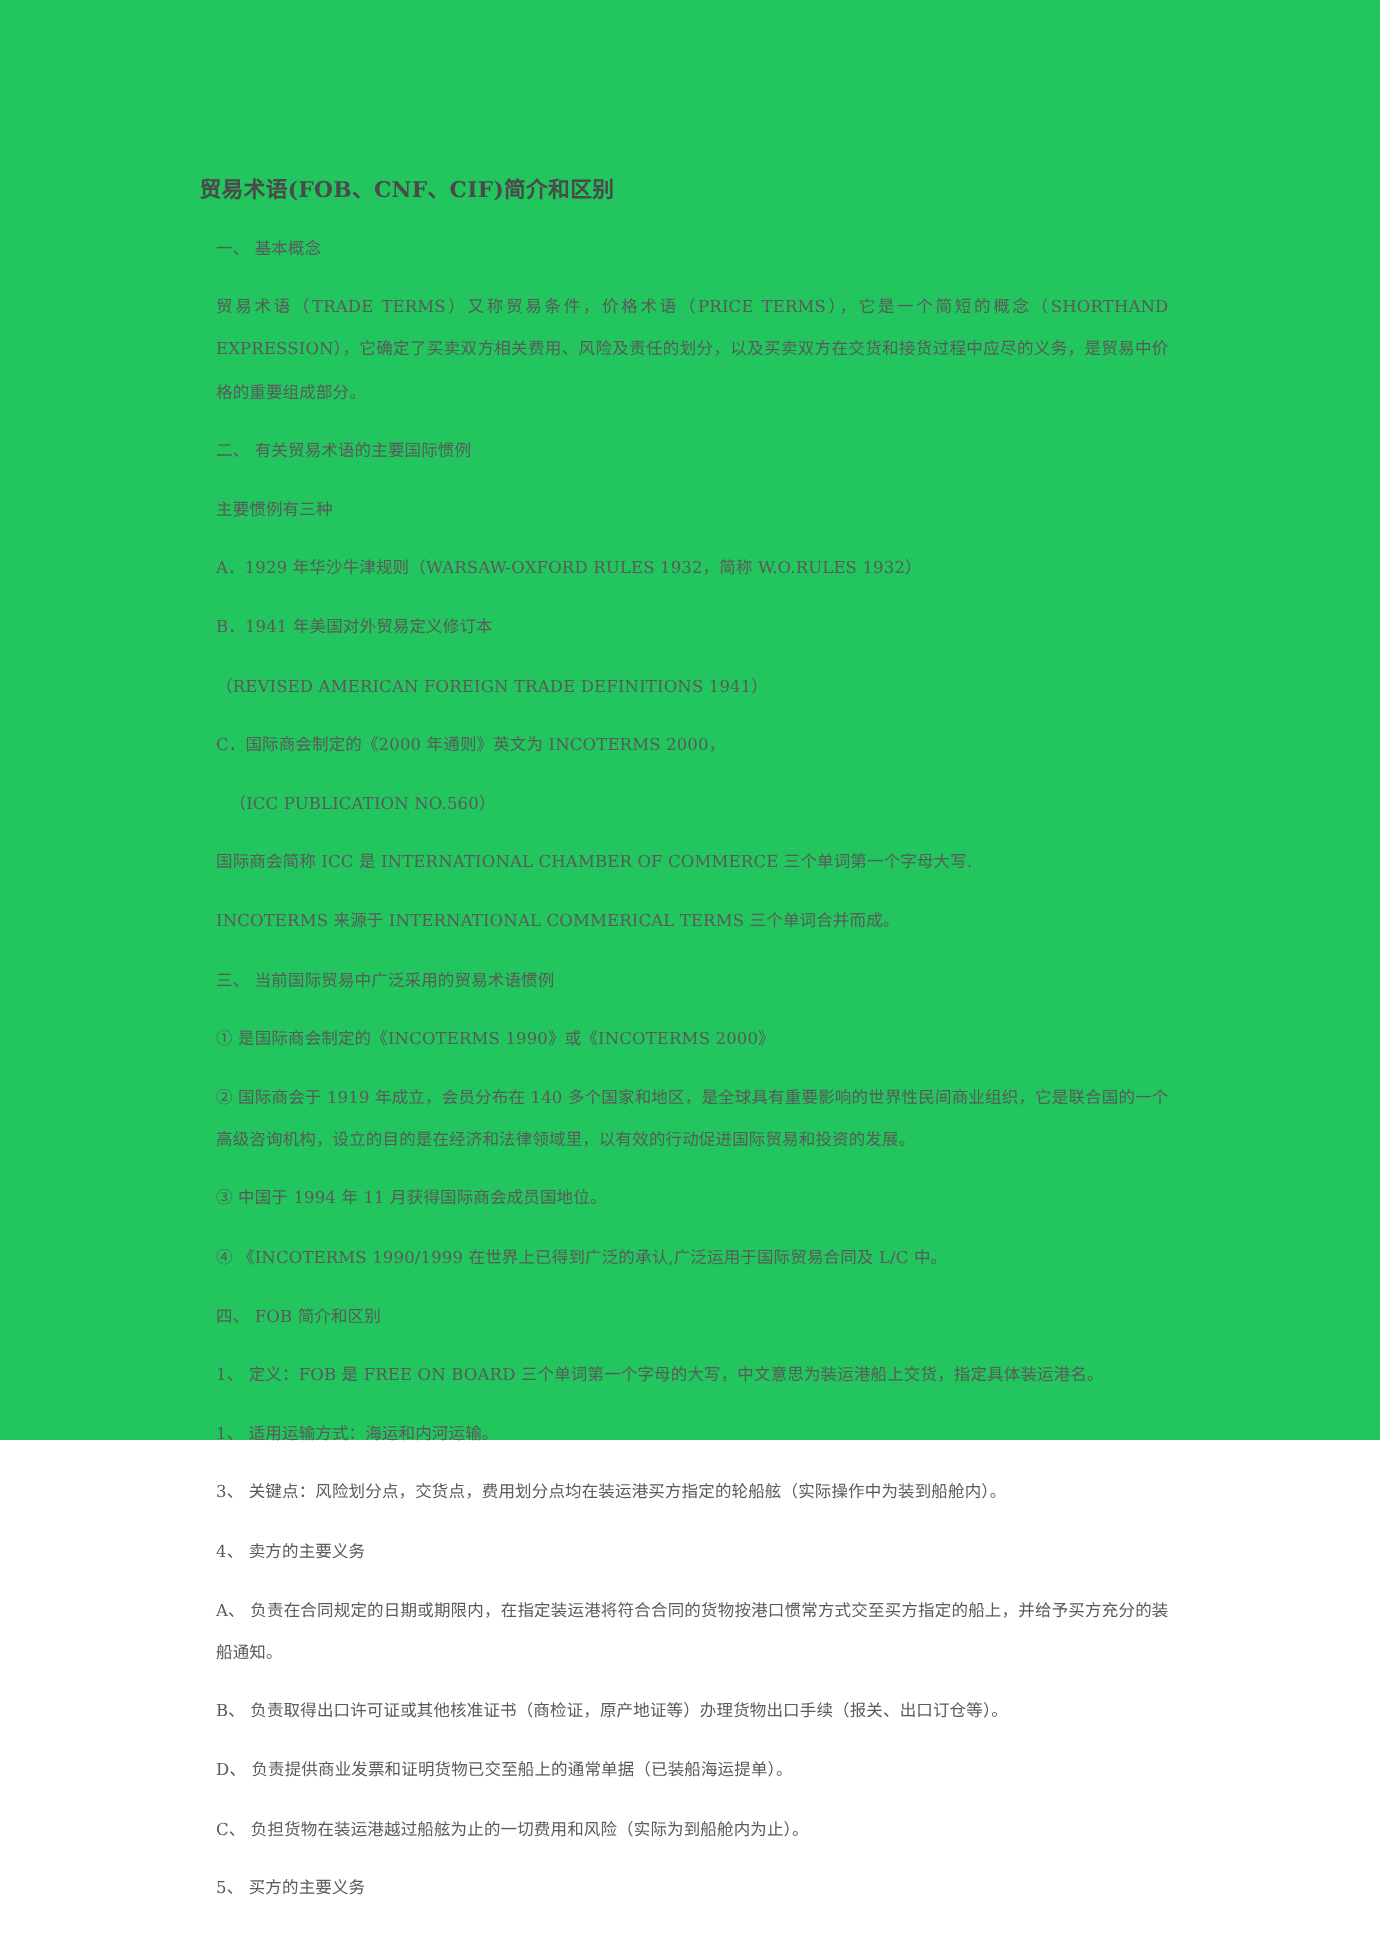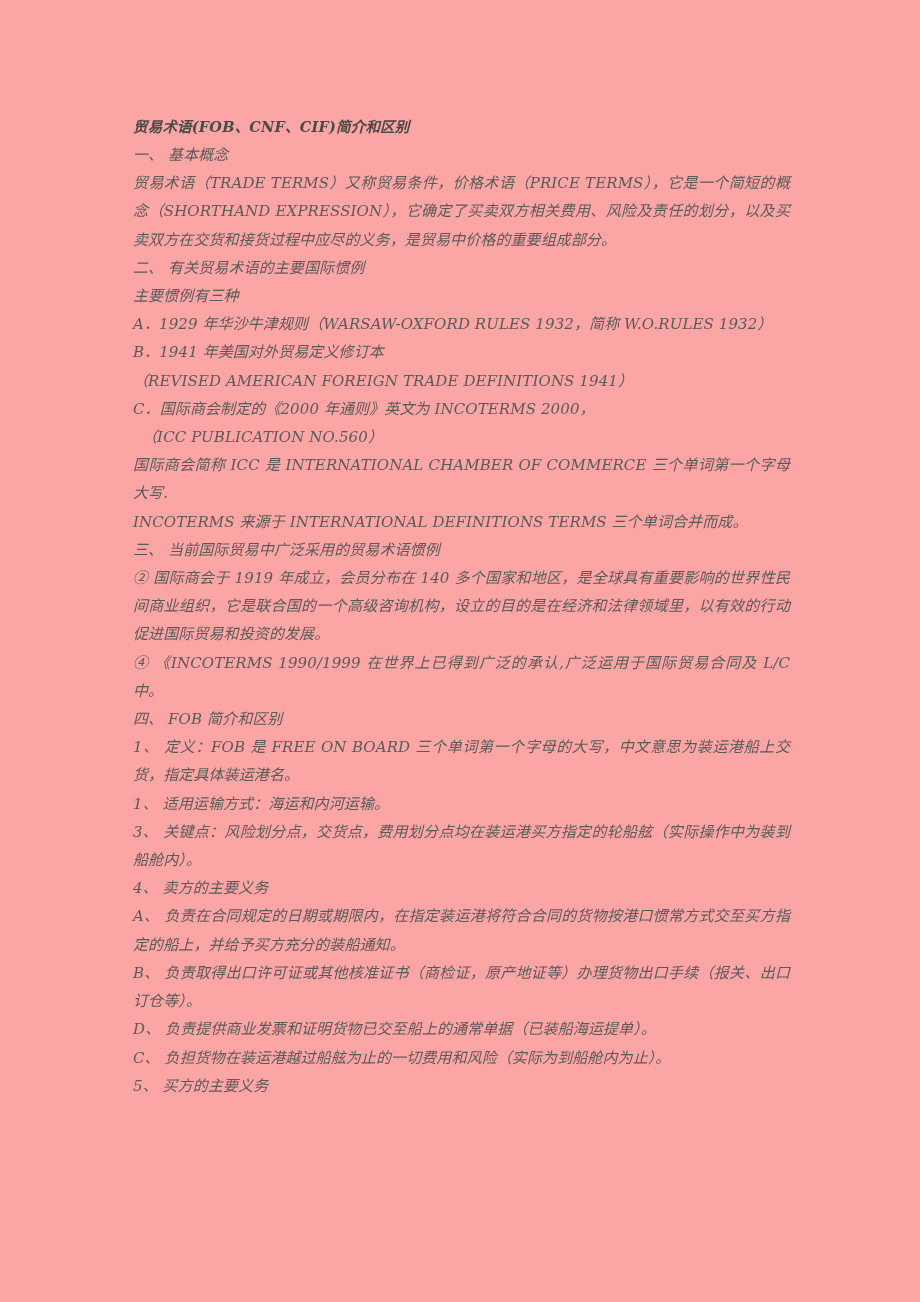--- a/index.html
+++ b/index.html
@@ -10,45 +10,44 @@
   }
   body {
     width: 920px;
     height: 1302px;
     overflow: hidden;
     font-family: "DejaVu Serif", "Liberation Serif", serif;
   }
   .page {
     position: relative;
     width: 920px;
-    height: 1302px;
-    background: #fca5a5;
+    height: 960px;
+    background: #22c55e;
     box-sizing: border-box;
-    font-style: italic;
   }
   .doc-body {
     position: absolute;
     left: 133px;
     top: 113px;
     width: 657px;
   }
   .doc-title {
     font-size: 14.5px;
     font-weight: bold;
     color: #4a4a4a;
     line-height: 28px;
     margin: 0 0 0 0;
     letter-spacing: 0.2px;
     white-space: nowrap;
   }
   .para {
-    font-size: 15px;
+    font-size: 11px;
     color: #5a5a5a;
     line-height: 28.2px;
-    margin: 0;
+    margin: 11px;
     text-align: justify;
     text-justify: inter-ideograph;
     letter-spacing: 0.1px;
     word-break: break-word;
   }
   .para.nowrap-line {
     white-space: nowrap;
     text-align: left;
   }
   .indent-one {
@@ -71,24 +70,26 @@
     <p class="para">贸易术语（TRADE  TERMS）又称贸易条件，价格术语（PRICE  TERMS），它是一个简短的概念（SHORTHAND  EXPRESSION），它确定了买卖双方相关费用、风险及责任的划分，以及买卖双方在交货和接货过程中应尽的义务，是贸易中价格的重要组成部分。</p>
 
     <p class="para nowrap-line">二、    有关贸易术语的主要国际惯例</p>
     <p class="para nowrap-line">主要惯例有三种</p>
     <p class="para nowrap-line">A．1929 年华沙牛津规则（WARSAW-OXFORD  RULES  1932，简称 W.O.RULES  1932）</p>
     <p class="para nowrap-line">B．1941 年美国对外贸易定义修订本</p>
     <p class="para nowrap-line">（REVISED  AMERICAN  FOREIGN  TRADE  DEFINITIONS  1941）</p>
     <p class="para nowrap-line">C．国际商会制定的《2000 年通则》英文为 INCOTERMS  2000，</p>
     <p class="para nowrap-line indent-one">（ICC  PUBLICATION  NO.560）</p>
     <p class="para">国际商会简称 ICC 是 INTERNATIONAL  CHAMBER  OF  COMMERCE 三个单词第一个字母大写.</p>
-    <p class="para nowrap-line">INCOTERMS 来源于 INTERNATIONAL  DEFINITIONS  TERMS 三个单词合并而成。</p>
+    <p class="para nowrap-line">INCOTERMS 来源于 INTERNATIONAL  COMMERICAL  TERMS 三个单词合并而成。</p>
 
     <p class="para nowrap-line">三、    当前国际贸易中广泛采用的贸易术语惯例</p>
+    <p class="para nowrap-line">①    是国际商会制定的《INCOTERMS  1990》或《INCOTERMS  2000》</p>
     <p class="para">②    国际商会于 1919 年成立，会员分布在 140 多个国家和地区，是全球具有重要影响的世界性民间商业组织，它是联合国的一个高级咨询机构，设立的目的是在经济和法律领域里，以有效的行动促进国际贸易和投资的发展。</p>
+    <p class="para nowrap-line">③    中国于 1994 年 11 月获得国际商会成员国地位。</p>
     <p class="para">④    《INCOTERMS  1990/1999 在世界上已得到广泛的承认,广泛运用于国际贸易合同及 L/C 中。</p>
 
     <p class="para nowrap-line">四、    FOB    简介和区别</p>
     <p class="para">1、    定义：FOB 是 FREE  ON  BOARD 三个单词第一个字母的大写，中文意思为装运港船上交货，指定具体装运港名。</p>
     <p class="para nowrap-line">1、    适用运输方式：海运和内河运输。</p>
     <p class="para">3、    关键点：风险划分点，交货点，费用划分点均在装运港买方指定的轮船舷（实际操作中为装到船舱内）。</p>
     <p class="para nowrap-line">4、    卖方的主要义务</p>
     <p class="para">A、    负责在合同规定的日期或期限内，在指定装运港将符合合同的货物按港口惯常方式交至买方指定的船上，并给予买方充分的装船通知。</p>
     <p class="para">B、    负责取得出口许可证或其他核准证书（商检证，原产地证等）办理货物出口手续（报关、出口订仓等）。</p>
     <p class="para nowrap-line">D、    负责提供商业发票和证明货物已交至船上的通常单据（已装船海运提单）。</p>

